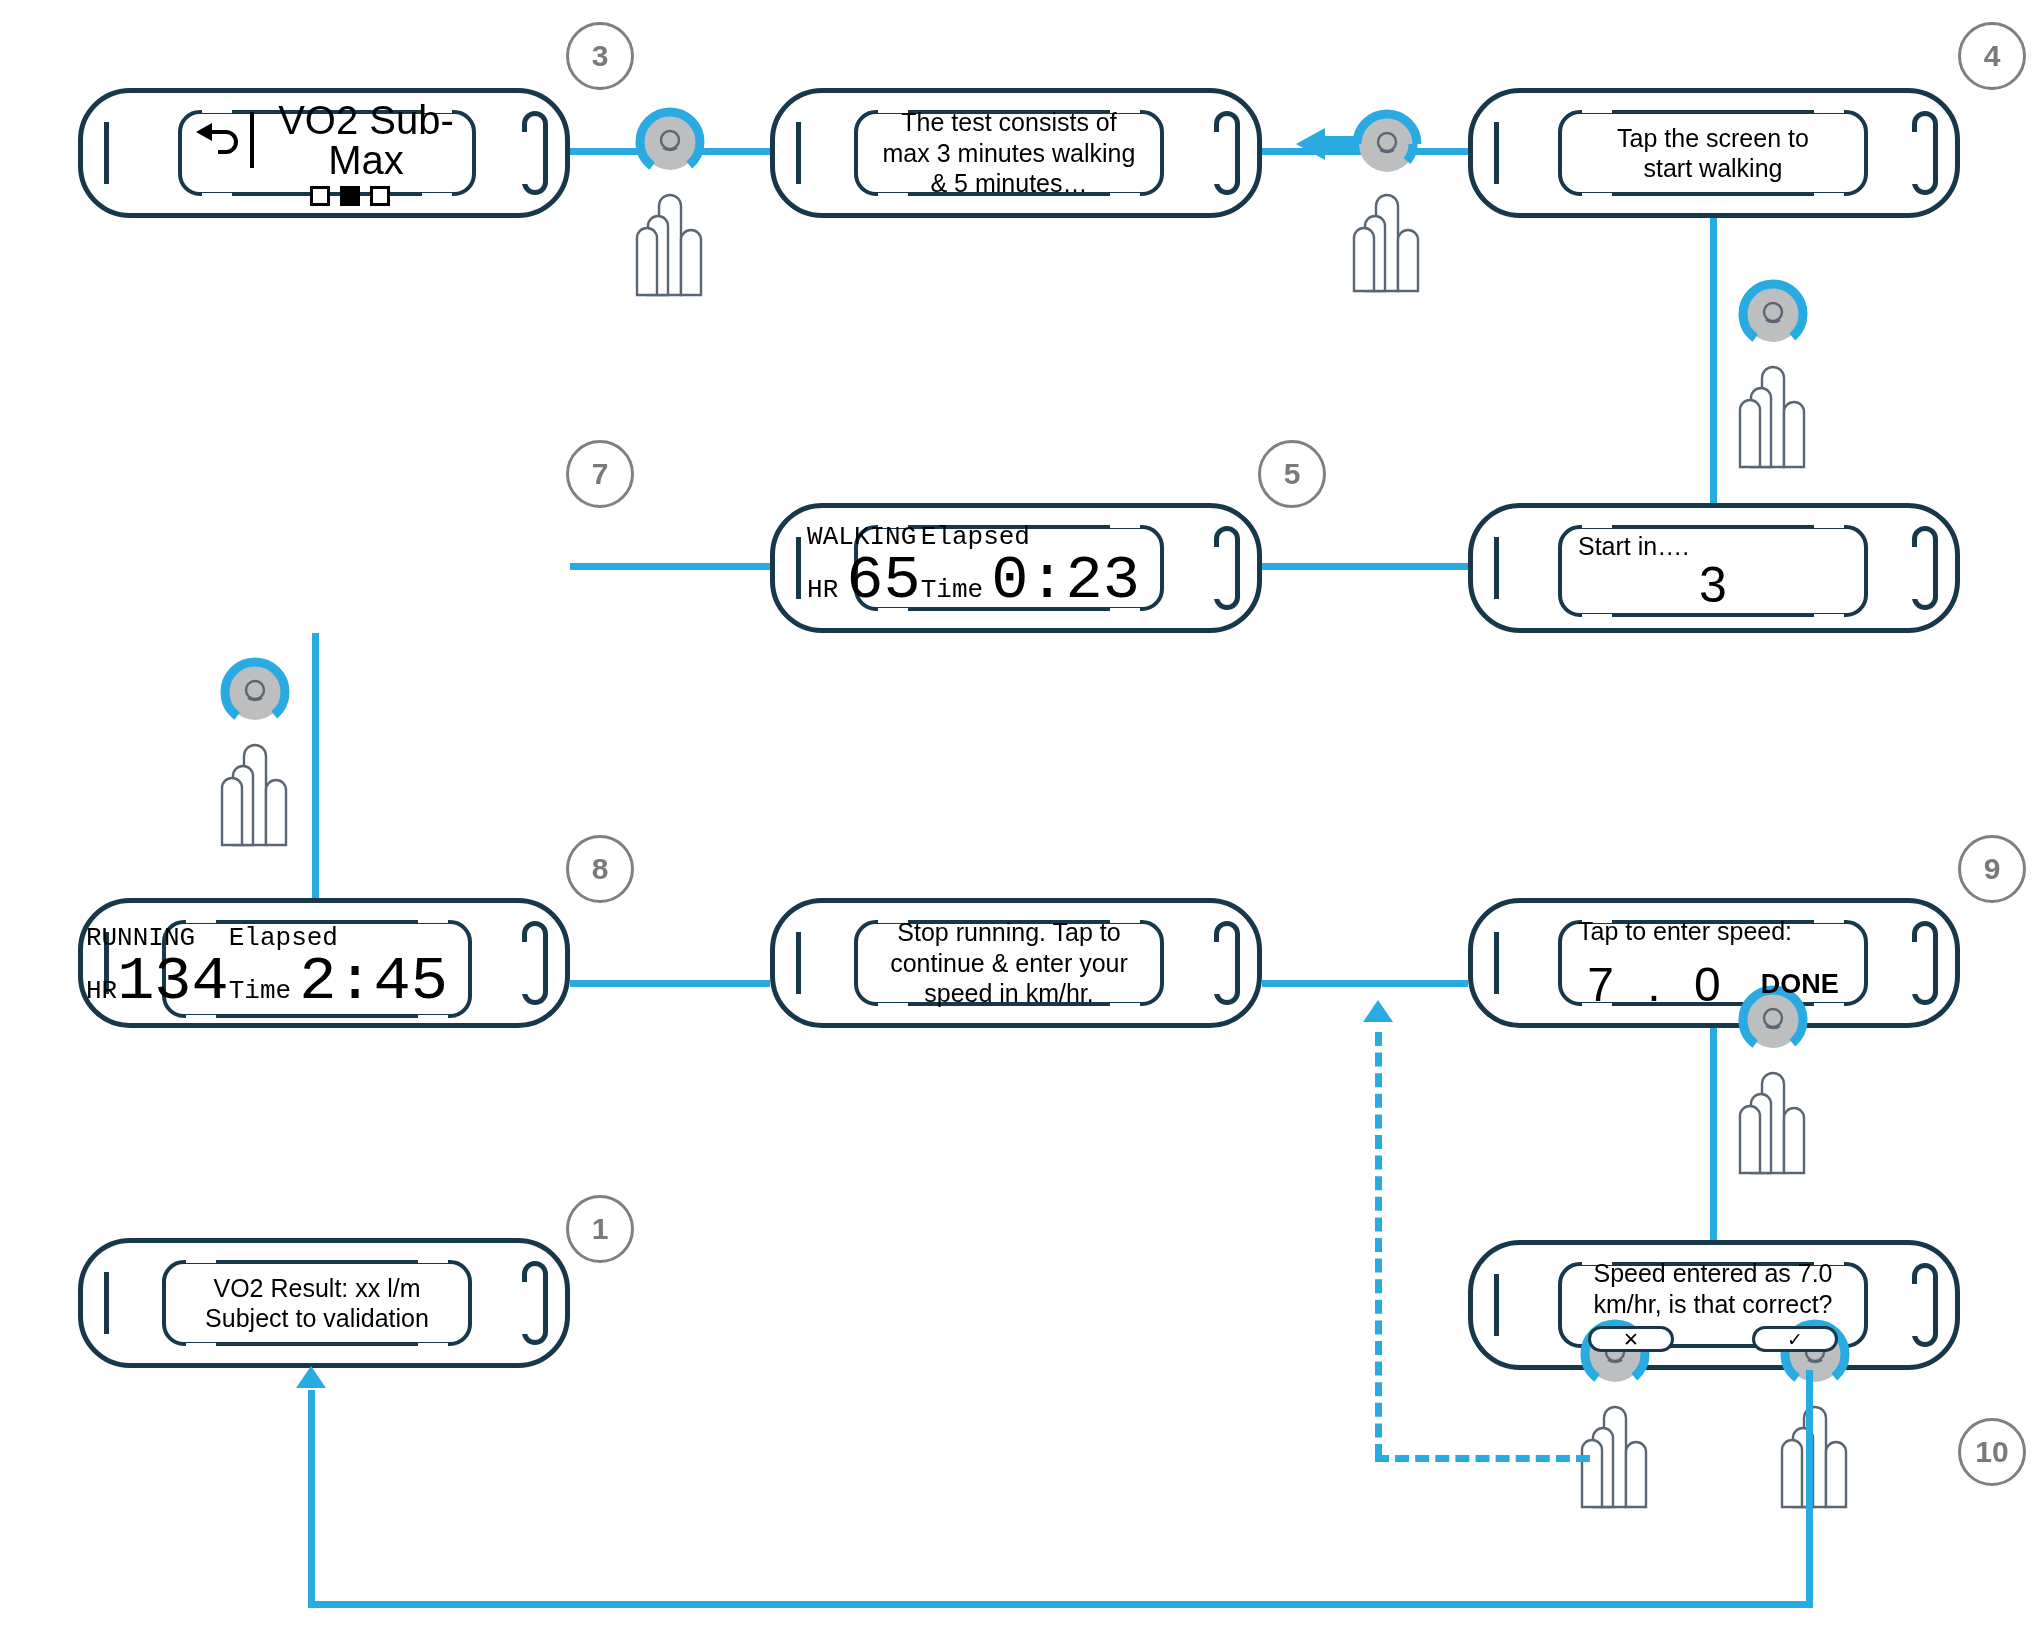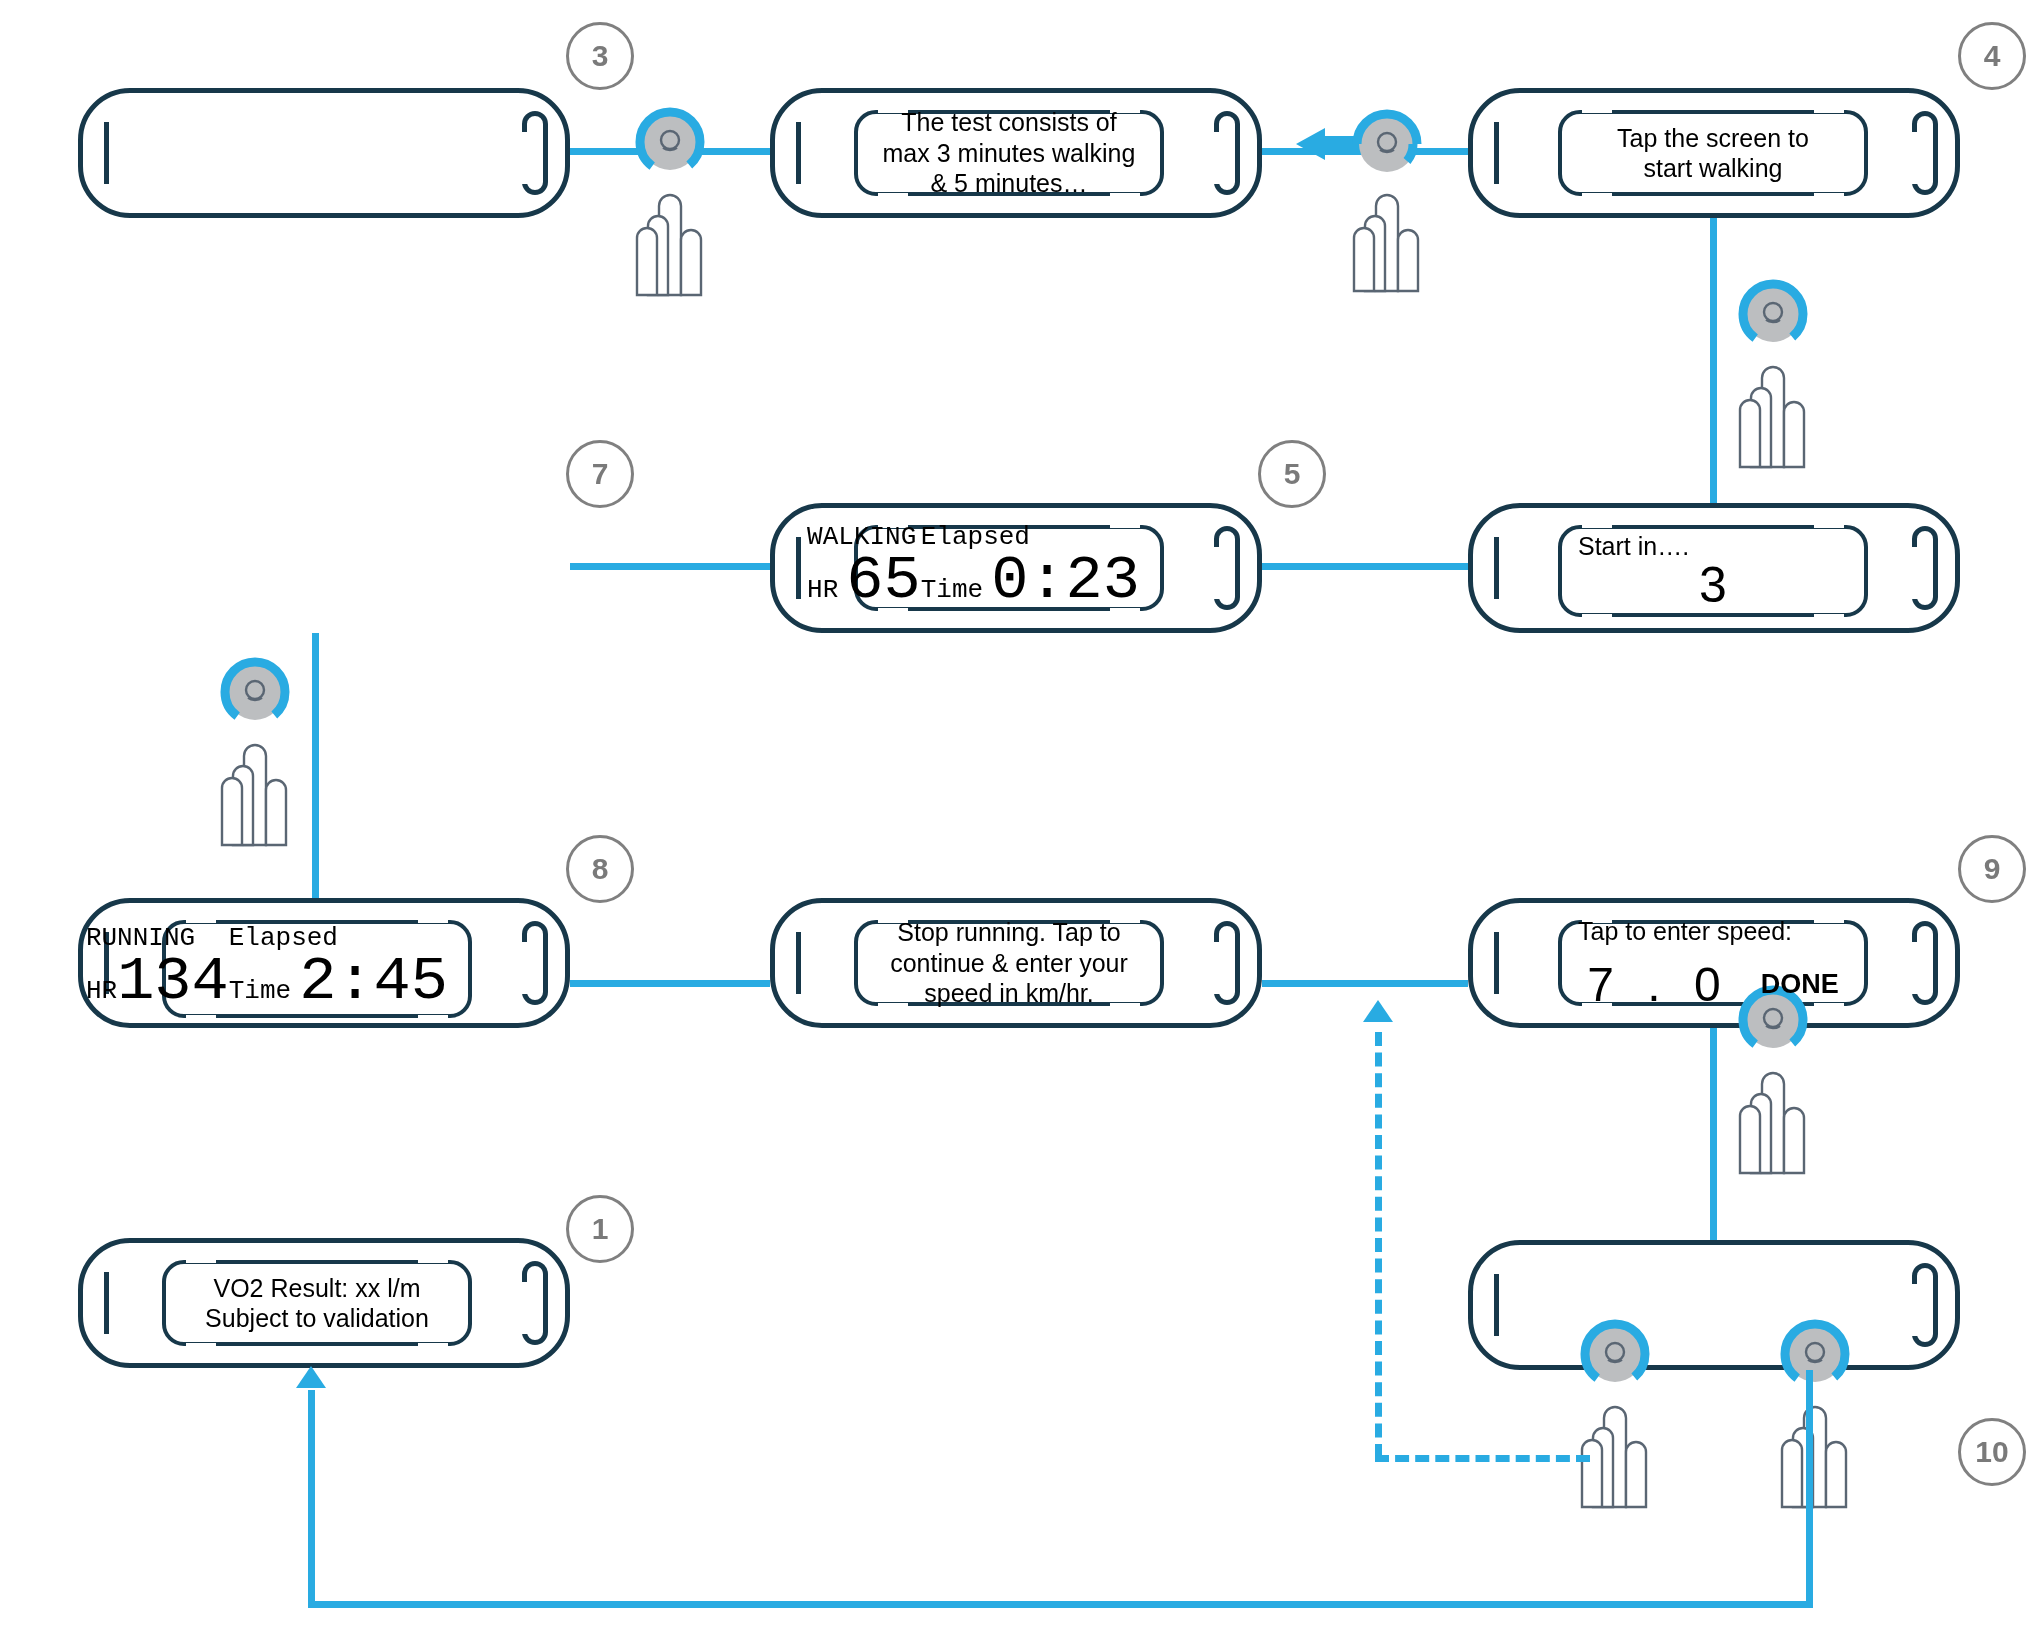--- a/index.html
+++ b/index.html
@@ -85,20 +85,44 @@
 </style>
 </head>
 <body>
 
 <div class="stage">
 
   <div class="device" style="left:78px;top:88px;width:492px;height:130px;">
     <div class="dev-shell"></div>
     <div class="lug-left"></div>
     <div class="lug-right"></div>
+    <div class="screen" style="left:100px;top:22px;width:298px;height:86px;">
+      <div class="scr-border"></div>
+      <div class="gap t g1"></div>
+      <div class="gap t g2"></div>
+      <div class="gap b g1"></div>
+      <div class="gap b g2"></div>
+      <div class="scr-inner">
+        <div class="title-row">
+          <span class="back-ico">
+            <svg viewBox="0 0 52 42" width="52" height="42">
+              <path d="M12 13 H34 a10 10 0 0 1 0 20 H26" fill="none" stroke="#000" stroke-width="4"></path>
+              <path d="M4 13 L20 4 L20 22 Z" fill="#000"></path>
+            </svg>
+          </span>
+          <span class="divider"></span>
+          <span class="title-txt">VO2 Sub-Max</span>
+        </div>
+        <div class="dots">
+          <span class="dot"></span>
+          <span class="dot on"></span>
+          <span class="dot"></span>
+        </div>
+      </div>
+    </div>
   </div>
 
   <div class="badge" style="left:566px;top:22px;">
     <span>3</span>
   </div>
 
   <div class="hline" style="left:570px;top:148px;width:200px;"></div>
 
   <div class="gesture" style="left:615px;top:110px;">
     <svg viewBox="0 0 110 190" width="110" height="190">
@@ -370,20 +394,35 @@
       <path d="M48 38 a9 6 0 0 0 14 0" fill="none" stroke="#5A6673" stroke-width="2.2"></path>
     </svg>
   </div>
 
   <div class="vline" style="left:1710px;top:1028px;height:212px;"></div>
 
   <div class="device" style="left:1468px;top:1240px;width:492px;height:130px;">
     <div class="dev-shell"></div>
     <div class="lug-left"></div>
     <div class="lug-right"></div>
+    <div class="screen" style="left:90px;top:22px;width:310px;height:86px;">
+      <div class="scr-border"></div>
+      <div class="gap t g1"></div>
+      <div class="gap t g2"></div>
+      <div class="gap b g1"></div>
+      <div class="gap b g2"></div>
+      <div class="scr-inner">
+        <div class="msg">Speed entered as 7.0</div>
+        <div class="msg">km/hr, is that correct?</div>
+        <div class="confirm-btns">
+          <span class="pillbtn">✕</span>
+          <span class="pillbtn">✓</span>
+        </div>
+      </div>
+    </div>
   </div>
 
   <div class="badge" style="left:1958px;top:1418px;">
     <span>10</span>
   </div>
 
   <div class="gesture" style="left:1560px;top:1322px;">
     <svg viewBox="0 0 110 190" width="110" height="190">
       <circle cx="55" cy="32" r="28" fill="#BCBEC0"></circle>
       <path d="M25 32 a30 30 0 0 1 60 0" fill="none" stroke="#29ABE2" stroke-width="9"></path>

